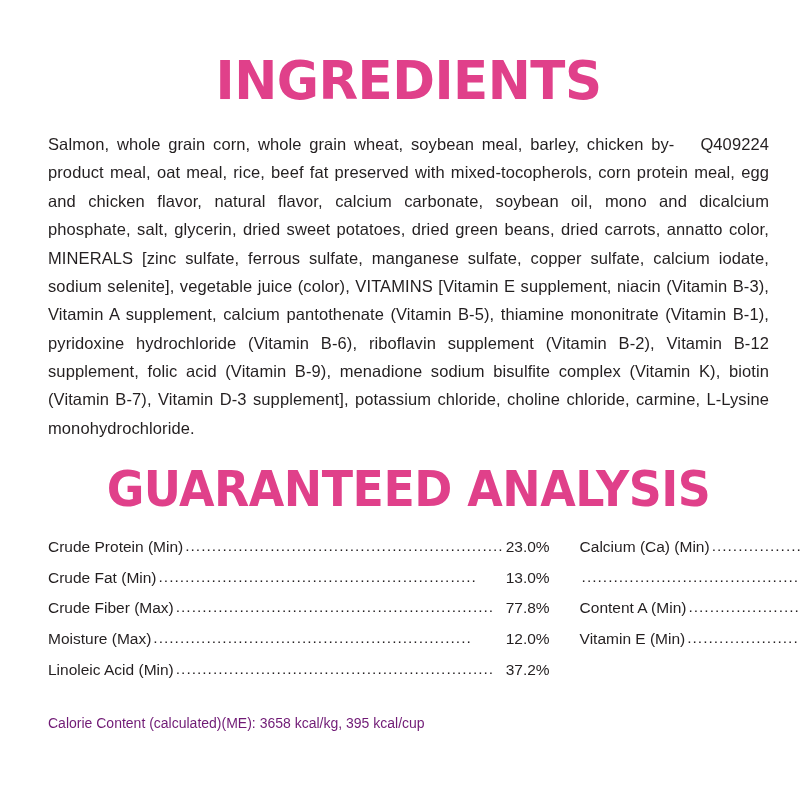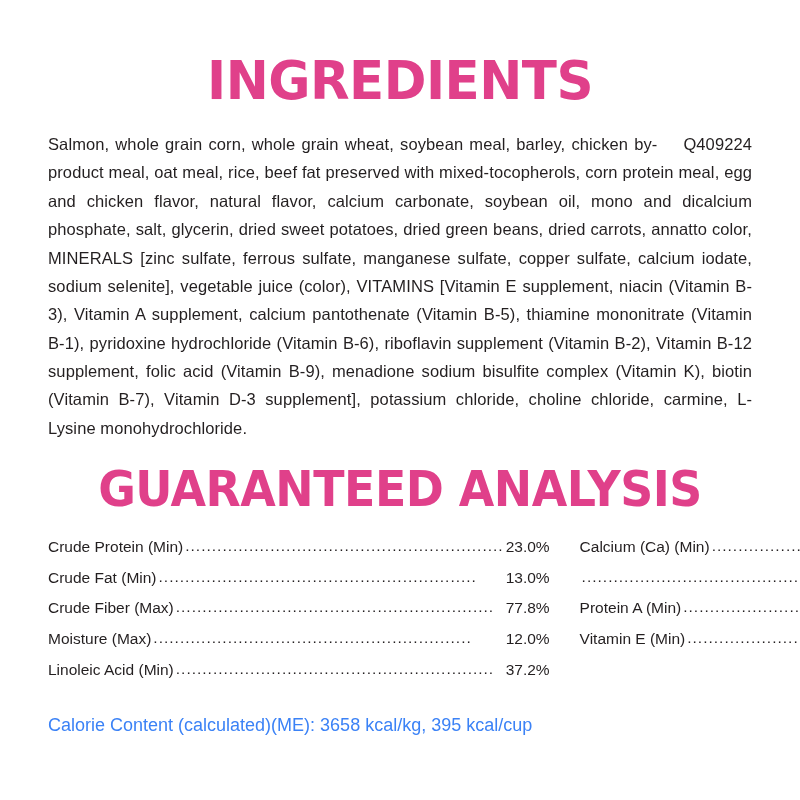--- a/index.html
+++ b/index.html
@@ -11,21 +11,21 @@
     height: 800px;
     background: #ffffff;
     font-family: "Liberation Sans", sans-serif;
     color: #231f20;
     overflow: hidden;
   }
   .page {
     width: 800px;
     height: 800px;
     box-sizing: border-box;
-    padding: 46px 48px 10px 48px;
+    padding: 46px 31px 10px 48px;
     position: relative;
   }
   .heading {
     text-align: center;
     color: #e0408a;
     font-family: "DejaVu Sans", sans-serif;
     font-weight: 700;
     letter-spacing: -0.5px;
     line-height: 1;
     font-stretch: condensed;
@@ -83,22 +83,22 @@
     font-size: 15.5px;
     position: relative;
     top: -1px;
   }
   .ga-value {
     flex: 0 0 auto;
     text-align: right;
   }
   .calorie {
     margin-top: 30px;
-    font-size: 18px;
-    color: #3b82f6;
+    font-size: 14px;
+    color: #701a75;
   }
 </style>
 </head>
 <body>
 
 <div class="page">
 
   <h1 class="heading" id="ingredients-heading">INGREDIENTS</h1>
 
   <div class="ingredients-body">
@@ -138,21 +138,21 @@
       </div>
     <div class="ga-col" id="ga-right">
         <div class="ga-row">
           <span class="ga-label">Calcium (Ca) (Min)</span>
           <span class="ga-dots"> ............................................................</span>
         </div>
         <div class="ga-row">
           <span class="ga-dots"> ............................................................</span>
         </div>
         <div class="ga-row">
-          <span class="ga-label">Protein A (Min)</span>
+          <span class="ga-label">Content A (Min)</span>
           <span class="ga-dots"> ............................................................</span>
         </div>
         <div class="ga-row">
           <span class="ga-label">Vitamin E (Min)</span>
           <span class="ga-dots"> ............................................................</span>
         </div>
       </div>
   </div>
 
   <div class="calorie">Calorie Content (calculated)(ME): 3658 kcal/kg, 395 kcal/cup</div>

